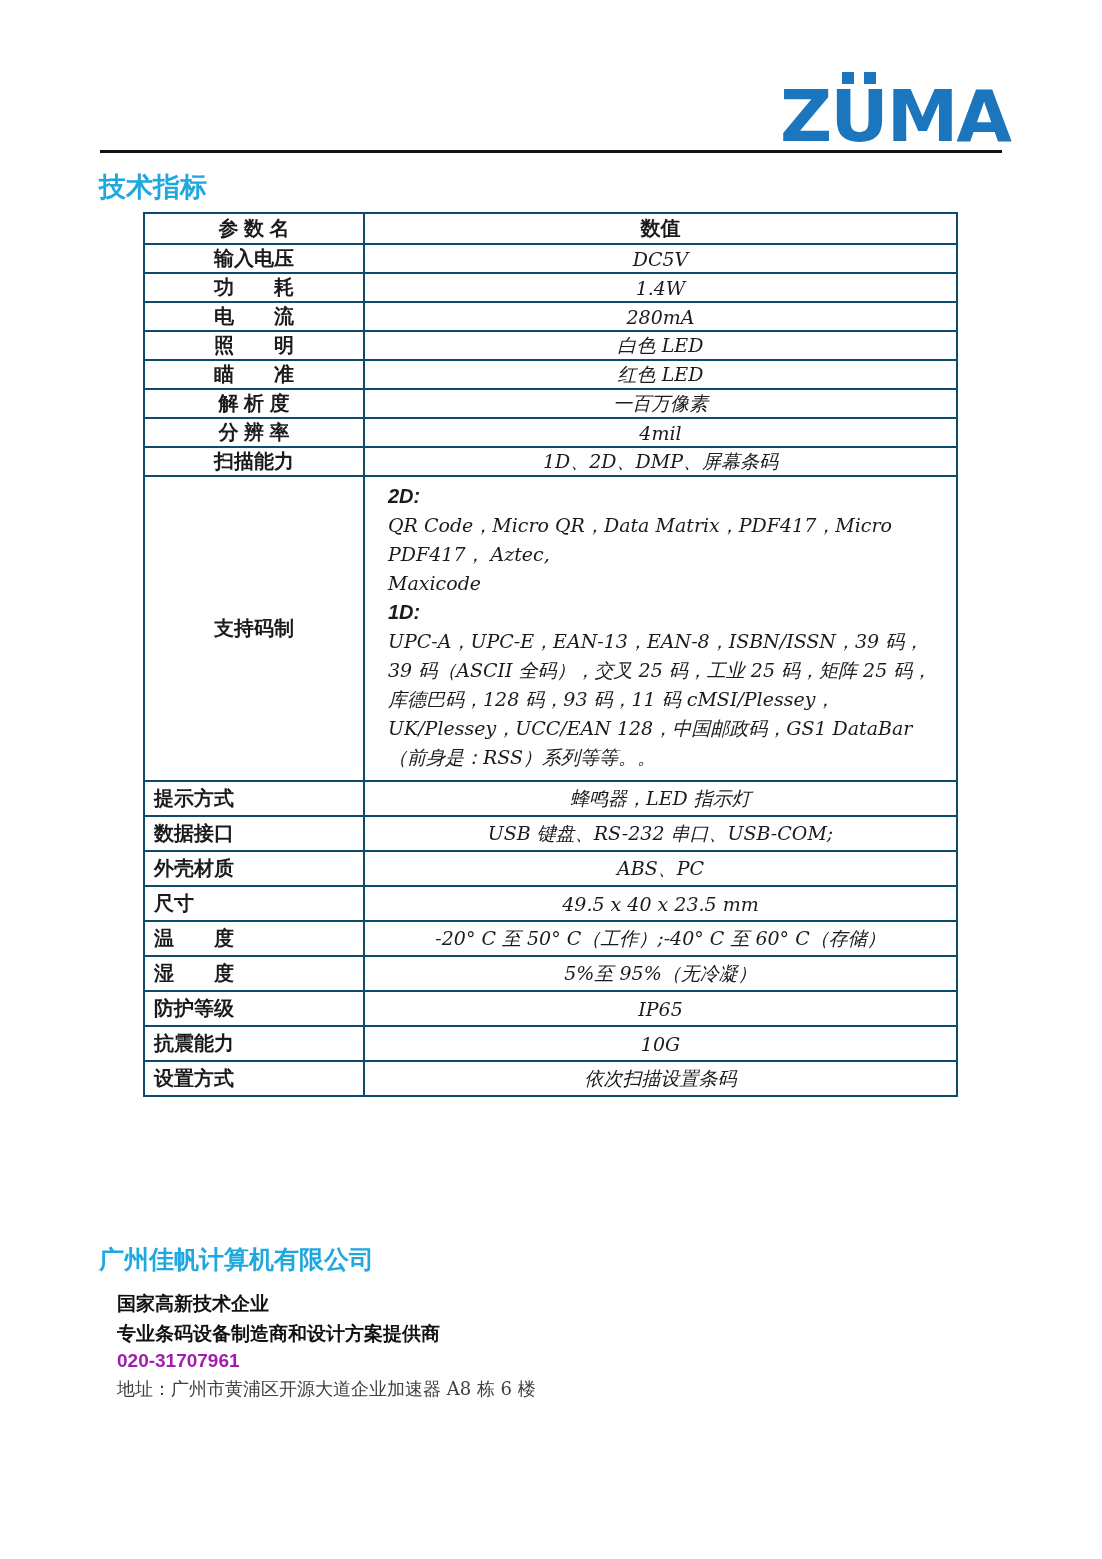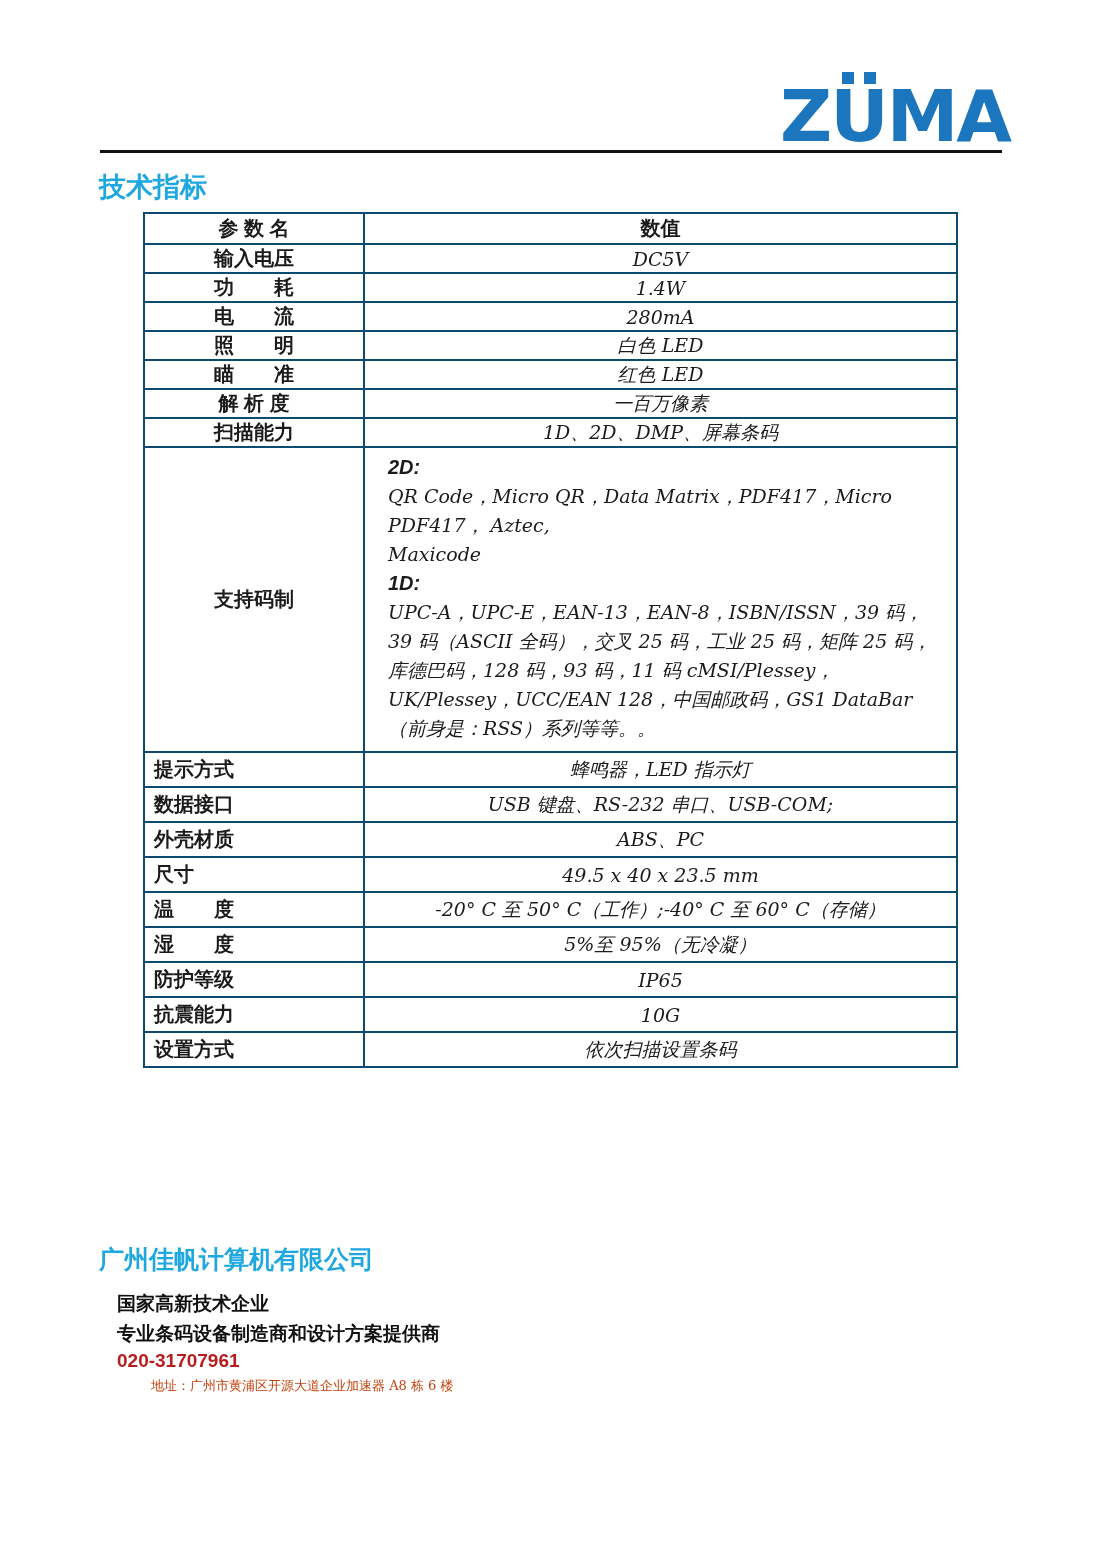--- a/index.html
+++ b/index.html
@@ -97,25 +97,25 @@
     font-size:20px;
   }
 
   
   .company {
     position:absolute; left:99px; top:1243px;
     font-size:25px; font-weight:bold; color:#1fa8e0;
   }
   .f-line1 { position:absolute; left:117px; top:1291px; font-size:19px; font-weight:bold; color:#111; }
   .f-line2 { position:absolute; left:117px; top:1321px; font-size:19px; font-weight:bold; color:#111; }
-  .f-phone { position:absolute; left:117px; top:1350px; font-size:19px; font-weight:bold; color:#b91c1c; }
+  .f-phone { position:absolute; left:117px; top:1350px; font-size:19px; font-weight:bold; color:#a21caf; }
   .f-addr  {
     position:absolute; left:117px; top:1377px;
     font-family:"DejaVu Serif", serif;
-    font-size:13px; color:#c2410c;margin-left:34px;
+    font-size:18px; color:#404040;
   }
 </style>
 </head>
 <body>
 
 <div class="page">
 
   <div class="logo">
     <span class="logo-text">ZUMA</span>
     <span class="logo-dot d1"></span>
@@ -157,20 +157,24 @@
           </tr>
           <tr class="g1">
             <td class="label">瞄　　准</td>
             <td class="value">红色 LED</td>
           </tr>
           <tr class="g1">
             <td class="label">解 析 度</td>
             <td class="value">一百万像素</td>
           </tr>
           <tr class="g1">
+            <td class="label">分 辨 率</td>
+            <td class="value">4mil</td>
+          </tr>
+          <tr class="g1">
             <td class="label">扫描能力</td>
             <td class="value">1D、2D、DMP、屏幕条码</td>
           </tr>
           <tr class="gcodes">
             <td class="label">支持码制</td>
             <td class="value codes">
               <div class="b">2D:</div>
               <div>QR Code，Micro QR，Data Matrix，PDF417，Micro PDF417， Aztec,</div>
               <div>Maxicode</div>
               <div class="b">1D:</div>

